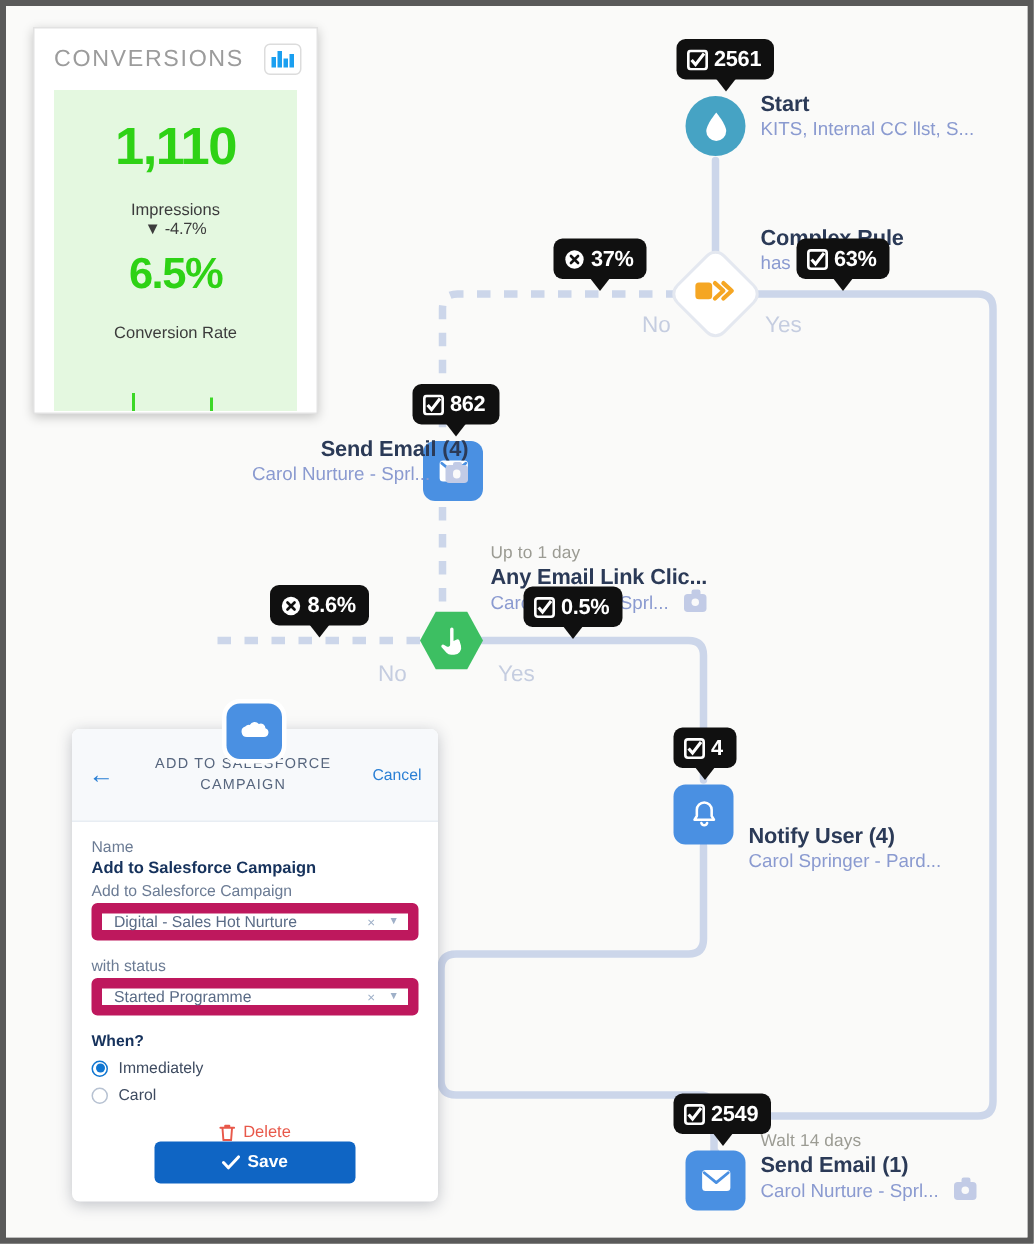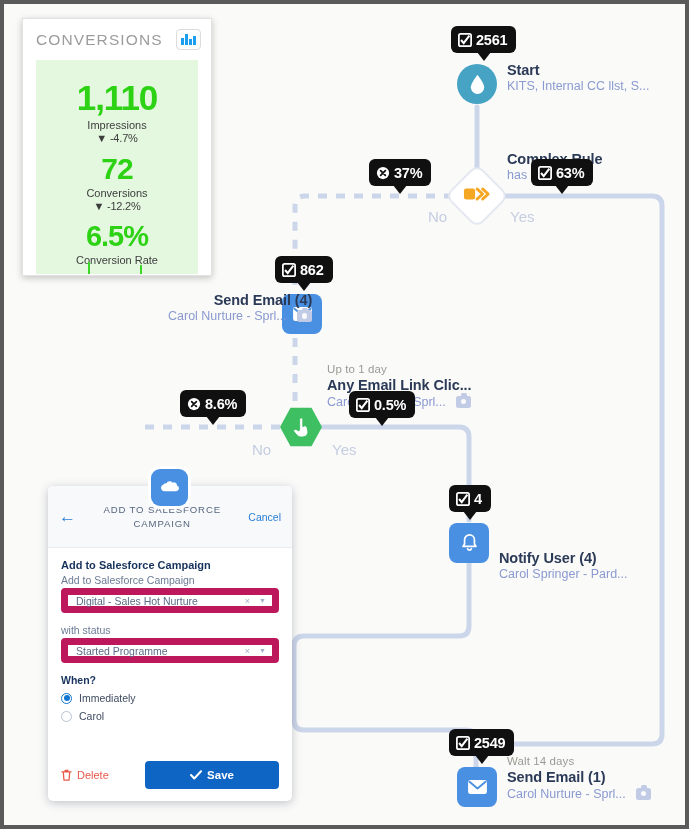--- a/index.html
+++ b/index.html
@@ -133,21 +133,21 @@
   }
   #conv-btn i { display:block; width:2.5px; background:#1a9ff0; }
   #conv-body {
     position: absolute; left: 13px; top: 41px; right: 13px; bottom: 1px;
     background: #e4f8e0;
     text-align: center;
   }
   .kpi-num {
     color: #2ed215; font-weight: bold; letter-spacing: -1px;
   }
-  .kpi-lbl { font-size: 11px; color: #3c3c3c; margin-top: 1px; }
+  .kpi-lbl { font-size: 11px; color: #3c3c3c; margin-top: 16px; }
   .kpi-delta { font-size: 11px; color: #3c3c3c; margin-top: 1px; letter-spacing: -.2px;}
   .spark { position:absolute; bottom:0; left:0; right:0; height:14px; }
   .spark i { position:absolute; bottom:0; width:2px; background:#3cd827; }
 
   
   #dlg {
     position: absolute;
     left: 44px; top: 465px;
     width: 244px; height: 332px;
     z-index: 50;
@@ -207,21 +207,21 @@
   }
   .rad {
     width: 11px; height: 11px; border-radius: 50%;
     border: 1px solid #b7c2d2; background:#fff;
     display:flex; align-items:center; justify-content:center;
   }
   .rad.on { border-color:#1076d1; }
   .rad.on::after { content:''; width:6px; height:6px; border-radius:50%; background:#1076d1; }
   #dlg-foot {
     position: absolute; left: 13px; right: 13px; bottom: 12px;
-    display: flex; align-items: center; justify-content: space-between;
+    display: flex; align-items: center; justify-content: flex-start; flex-direction: column;
   }
   #del {
     display:flex; align-items:center; gap:5px;
     color:#e8584a; font-size:11px; cursor:pointer;
   }
   #save {
     width: 134px; height: 28px;
     background: #0f65c4; color: #fff;
     border-radius: 4px; border: 0;
     font-size: 11.5px; font-weight: bold;
@@ -430,46 +430,39 @@
     <div id="conv-body">
       <div style="padding-top:18px;">
         <div class="kpi-num" style="font-size:35px;">1,110</div>
         <div class="kpi-lbl">Impressions</div>
         <div class="kpi-delta">
           <span>▼</span>
           <span>-4.7%</span>
         </div>
       </div>
       <div style="padding-top:8px;">
-        <div class="kpi-num" style="font-size:30px;">72</div>
-        <div class="kpi-lbl">Conversions</div>
-        <div class="kpi-delta">
-          <span>▼</span>
-          <span>-12.2%</span>
-        </div>
-      </div>
-      <div style="padding-top:8px;">
         <div class="kpi-num" style="font-size:29px;">6.5%</div>
         <div class="kpi-lbl">Conversion Rate</div>
       </div>
       <div class="spark">
         <i style="left:52px; height:12px;"></i>
         <i style="left:104px; height:9px;"></i>
       </div>
     </div>
   </div>
 
   <div id="dlg">
     <div id="dlg-card">
       <div id="dlg-head">
         <div id="dlg-back">←</div>
         <div id="dlg-head-title">ADD TO SALESFORCE CAMPAIGN</div>
         <div id="dlg-cancel">Cancel</div>
       </div>
       <div id="dlg-body">
+        <div class="f-lbl">Name</div>
         <div class="f-val">Add to Salesforce Campaign</div>
 
         <div class="f-lbl">Add to Salesforce Campaign</div>
         <div class="f-sel">
           <span class="txt">Digital - Sales Hot Nurture</span>
           <span class="clr">×</span>
           <span class="car">▼</span>
         </div>
 
         <div class="f-lbl">with status</div>

